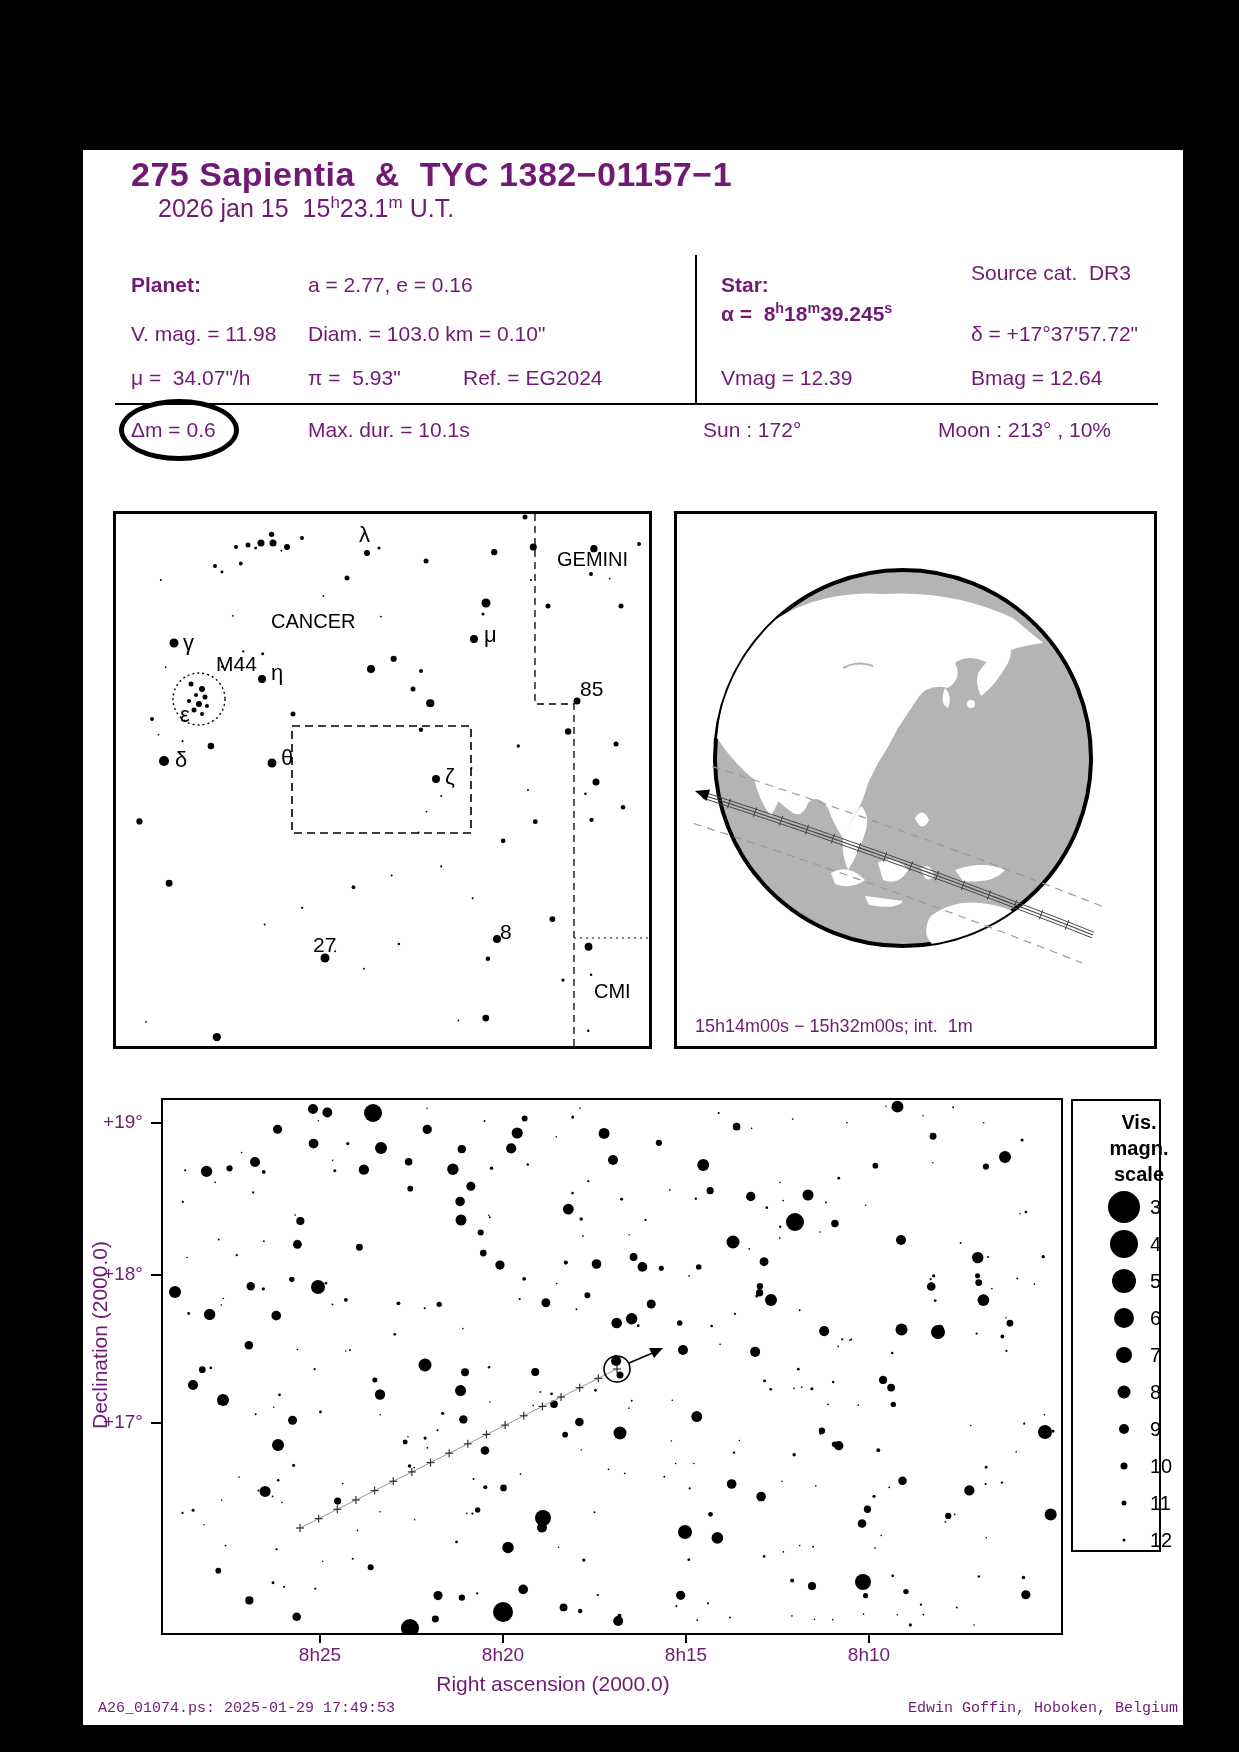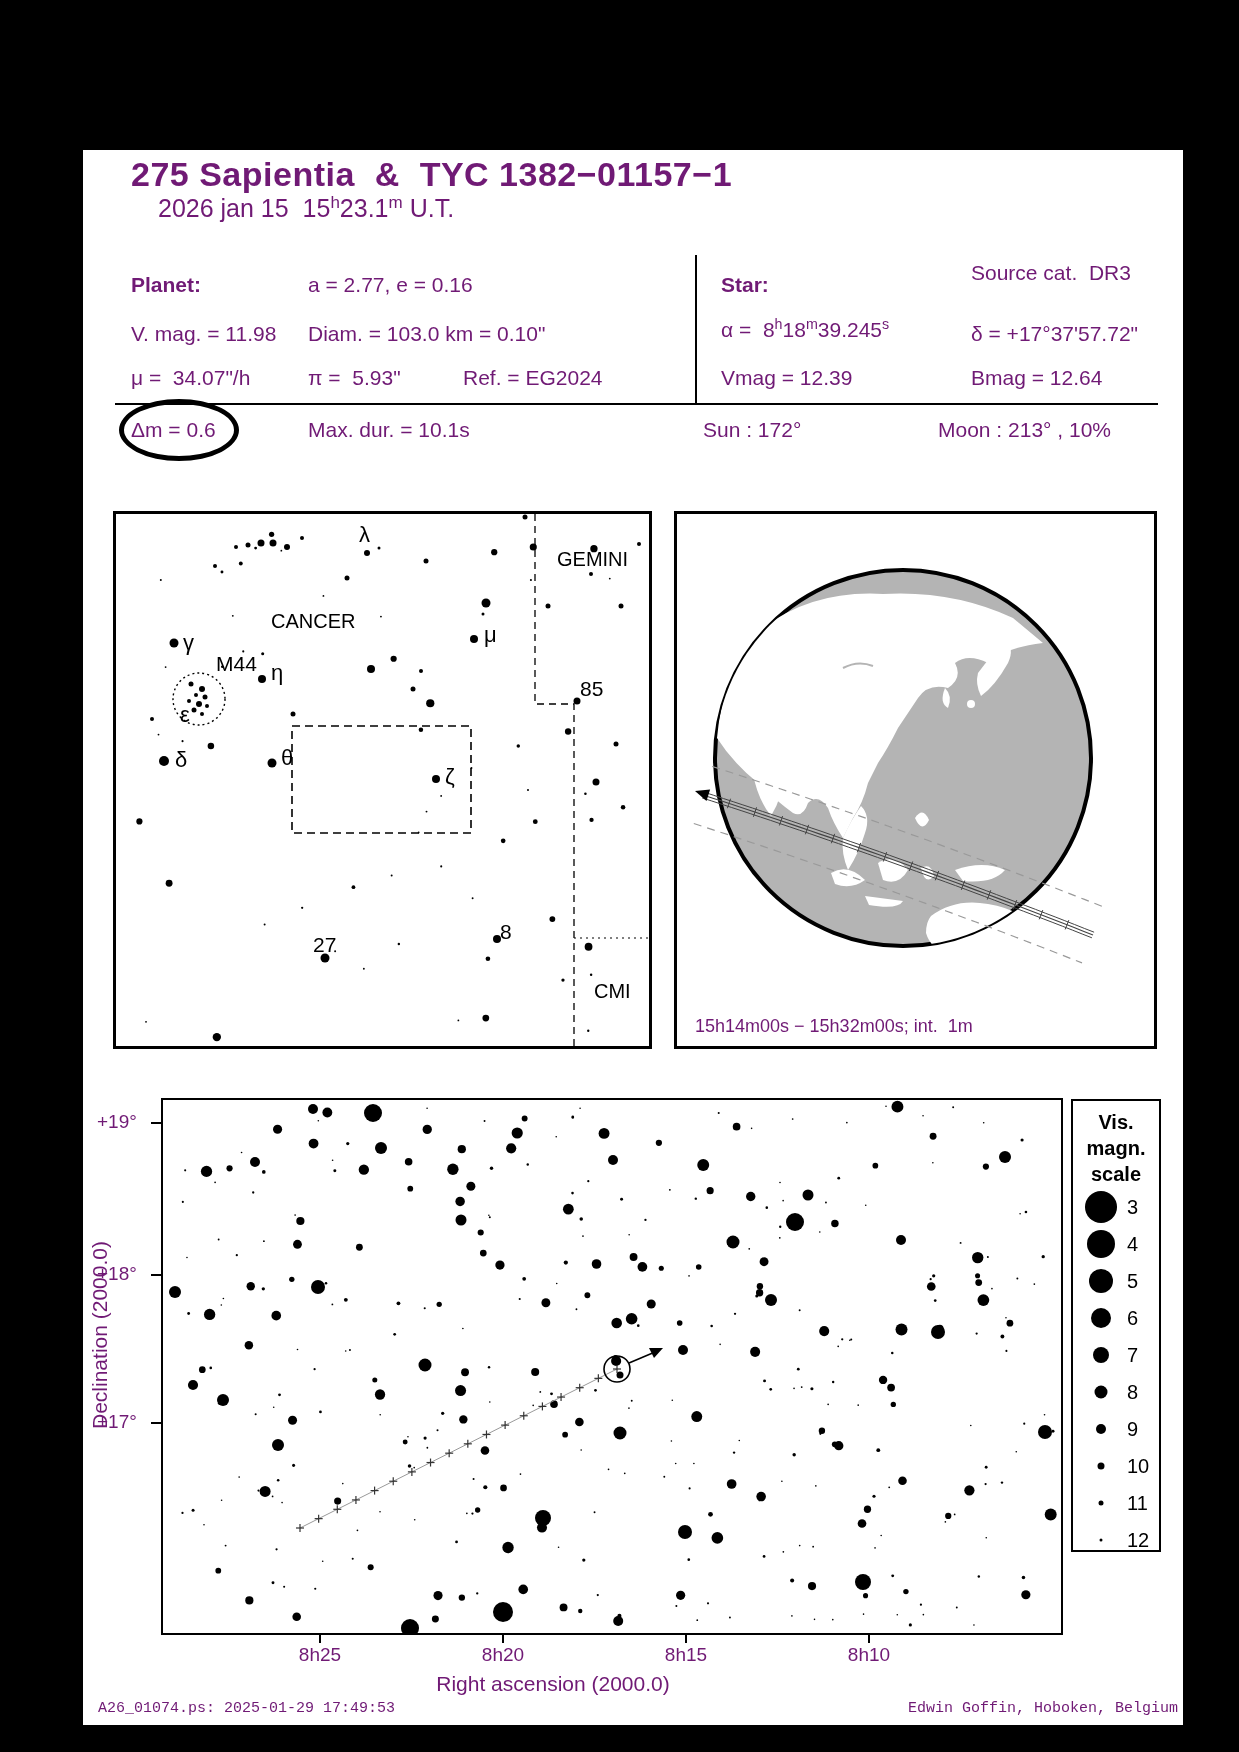--- a/index.html
+++ b/index.html
@@ -13,46 +13,46 @@
   .cell{font-size:21px;white-space:pre;}
   .b{font-weight:bold;}
   .hline{height:2px;background:#000;}
   .vline{width:2px;background:#000;}
   #dm-ellipse{left:36px;top:249px;width:120px;height:62px;border:5px solid #000;border-radius:50%;box-sizing:border-box;}
   .chartbox{border:3px solid #000;box-sizing:border-box;background:#fff;}
   #finder-box{left:30px;top:361px;width:539px;height:538px;}
   #globe-box{left:591px;top:361px;width:483px;height:538px;}
   #globe-caption{left:612px;top:866px;font-size:18px;white-space:pre;}
   #main-chart{left:78px;top:948px;width:902px;height:537px;border:2px solid #000;box-sizing:border-box;background:#fff;}
-  #legend-box{left:988px;top:949px;width:90px;height:453px;border:2px solid #000;box-sizing:border-box;background:#fff;}
+  #legend-box{left:988px;top:949px;width:90px;height:453px;border:2px solid #000;box-sizing:border-box;background:#fff;padding-left:23px;}
   #ylabel{left:-99px;top:1174px;width:230px;height:22px;transform:rotate(-90deg);text-align:center;font-size:21px;}
   #xlabel{left:270px;top:1522px;width:400px;text-align:center;font-size:21px;}
   .tick{background:#000;}
-  .ytick-label{font-size:19px;text-align:left;width:52px;}
+  .ytick-label{font-size:19px;text-align:center;width:52px;}
   .xtick-label{font-size:19px;text-align:center;width:64px;}
   .footer{font-family:"Liberation Mono","DejaVu Sans Mono",monospace;font-size:15px;top:1550px;white-space:pre;}
   svg{display:block;}
 </style>
 </head>
 <body>
 
 <div id="canvas">
  <div id="page">
 
   <div id="title" class="abs">275 Sapientia  &amp;  TYC 1382−01157−1</div>
   <div id="subtitle" class="abs"><span>2026 jan 15  15</span><sup class="u">h</sup><span>23.1</span><sup class="u">m</sup><span> U.T.</span></div>
 
   <div class="abs cell b" style="left:48px;top:123px;">Planet:</div>
   <div class="abs cell" style="left:225px;top:123px;">a = 2.77, e = 0.16</div>
   <div class="abs cell b" style="left:638px;top:123px;">Star:</div>
   <div class="abs cell" style="left:888px;top:111px;">Source cat.  DR3</div>
 
   <div class="abs cell" style="left:48px;top:172px;">V. mag. = 11.98</div>
   <div class="abs cell" style="left:225px;top:172px;">Diam. = 103.0 km = 0.10"</div>
-  <div class="abs cell" style="left:638px;top:168px;"><span>α =  8</span><sup class="u">h</sup><span>18</span><sup class="u">m</sup><span>39.245</span><sup class="u">s</sup></div>
+  <div class="abs cell" style="left:638px;top:152px;font-weight:bold;"><span>α =  8</span><sup class="u">h</sup><span>18</span><sup class="u">m</sup><span>39.245</span><sup class="u">s</sup></div>
   <div class="abs cell" style="left:888px;top:172px;">δ = +17°37'57.72"</div>
 
   <div class="abs cell" style="left:48px;top:216px;">μ =  34.07"/h</div>
   <div class="abs cell" style="left:225px;top:216px;">π =  5.93"</div>
   <div class="abs cell" style="left:380px;top:216px;">Ref. = EG2024</div>
   <div class="abs cell" style="left:638px;top:216px;">Vmag = 12.39</div>
   <div class="abs cell" style="left:888px;top:216px;">Bmag = 12.64</div>
 
   <div class="abs vline" style="left:612px;top:105px;height:150px;"></div>
   <div class="abs hline" style="left:32px;top:253px;width:1043px;"></div>

